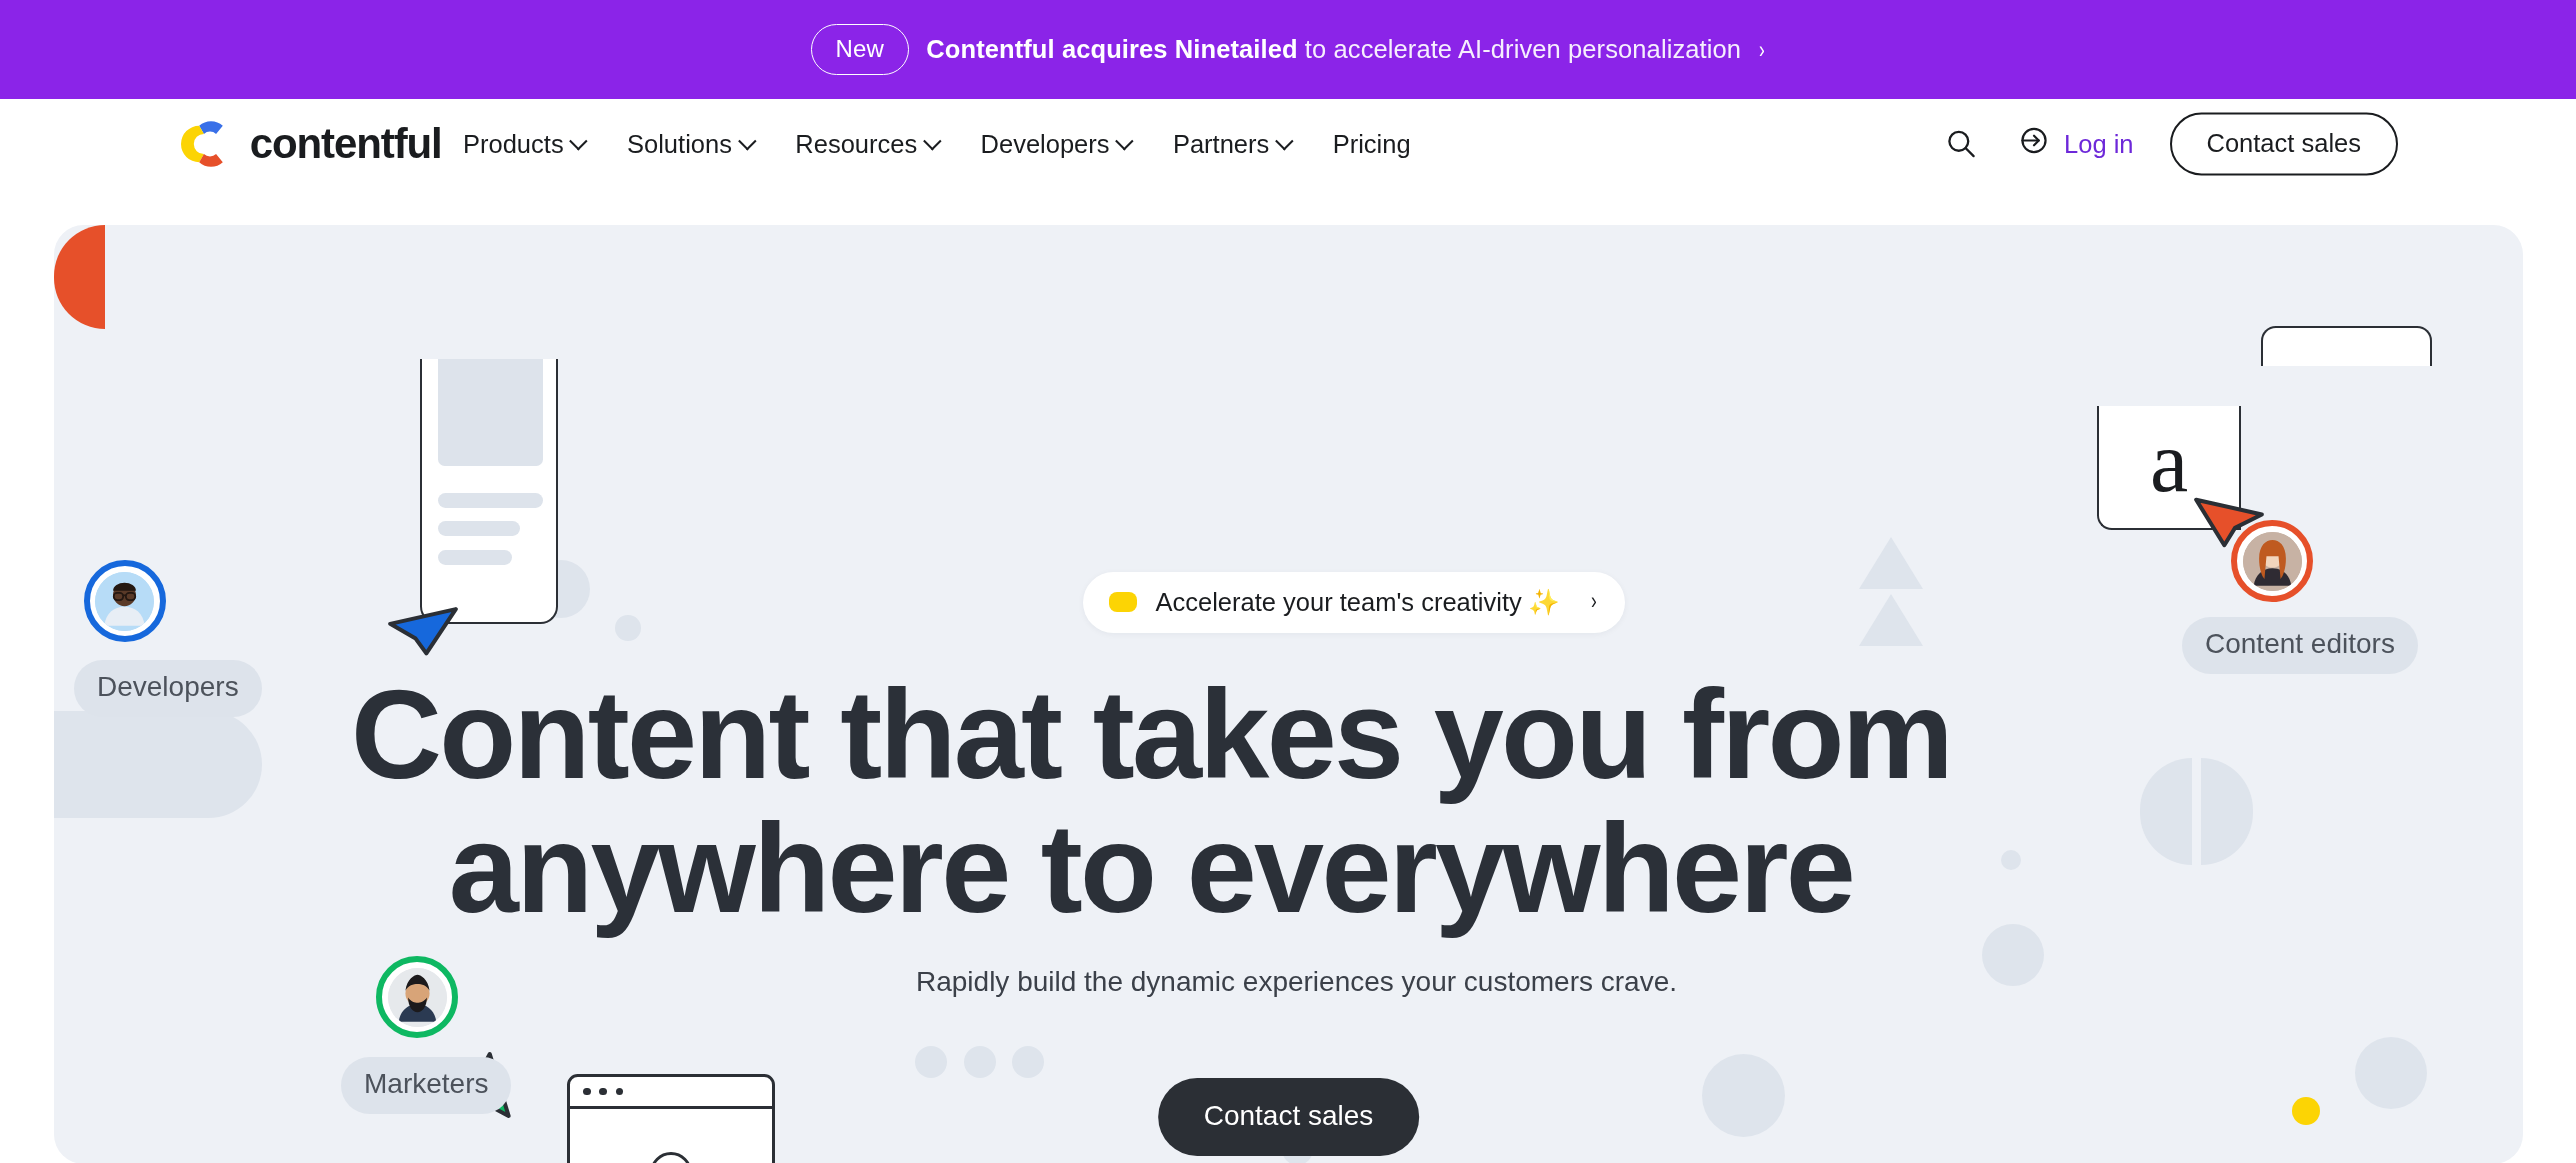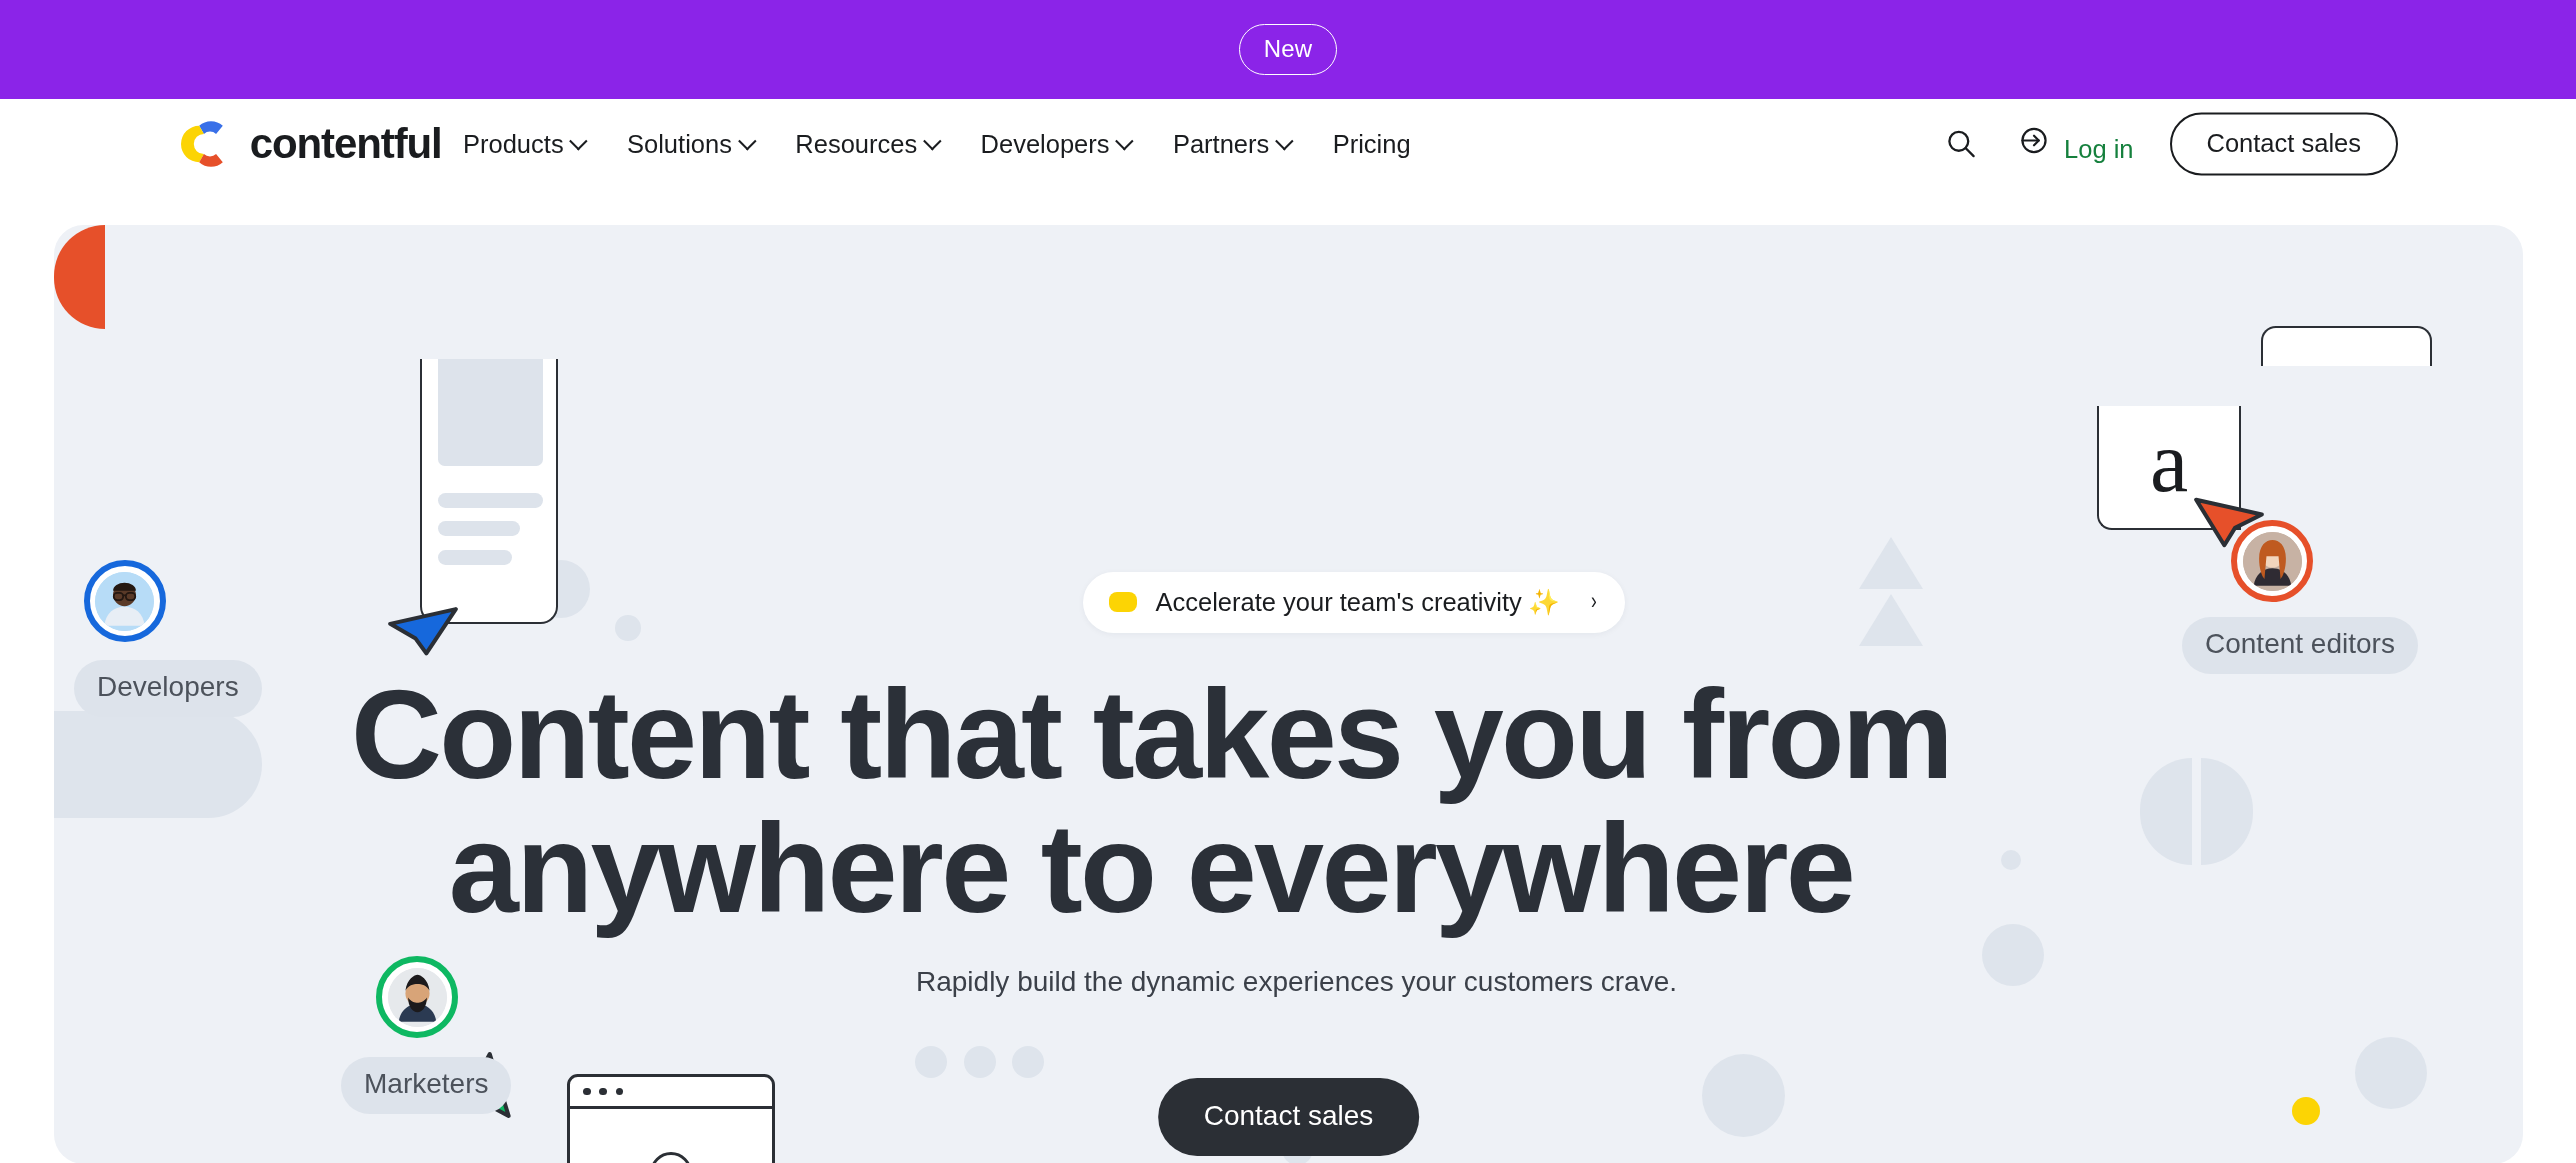--- a/index.html
+++ b/index.html
@@ -54,21 +54,21 @@
     display: flex; align-items: center; gap: 8.7px;
     font-size: 25.5px; color: #1a1c1f; white-space: nowrap; cursor: pointer;
   }
   .caret { display: inline-block; width: 12.7px; height: 12.7px;
            border-right: 2.3px solid #1a1c1f; border-bottom: 2.3px solid #1a1c1f;
            transform: rotate(45deg) translate(-2px,-2px); }
 
   .nav-right { position: absolute; right: 178px; top: 50%; transform: translateY(-50%);
                display: flex; align-items: center; gap: 36px; }
   .icon-btn { width: 38px; height: 38px; display: flex; align-items: center; justify-content: center; cursor: pointer; }
-  .login { display: flex; align-items: flex-end; gap: 13.4px; font-size: 25.5px; color: #15803d; cursor: pointer; }
+  .login { display: flex; align-items: center; gap: 13.4px; font-size: 25.5px; color: #6d28d9; cursor: pointer; }
   .btn-outline {
     border: 2px solid #1a1c1f; border-radius: 670px;
     font-size: 25.5px; color: #1a1c1f; background: transparent;
     padding: 14px 35px 16px; cursor: pointer; white-space: nowrap;
     font-family: inherit;
   }
 
   
   .hero {
     position: absolute; left: 54px; top: 225px;
@@ -165,20 +165,25 @@
 
   .rotated-sheet { position: absolute; left: 2207px; top: 101px; width: 171px; height: 40px;
                    background: #ffffff; border: 2.7px solid #2b2f35; border-radius: 14.8px 14.8px 0 0; border-bottom: none; }
 </style>
 </head>
 <body>
 
 <div class="banner">
   <div class="banner-inner">
     <span class="badge-new">New</span>
+    <span class="banner-text">
+      <span class="bold">Contentful acquires Ninetailed</span>
+      <span class="light">to accelerate AI-driven personalization</span>
+      <span class="banner-chevron">›</span>
+    </span>
   </div>
 </div>
 
 <nav class="nav">
 
   <div class="logo-wrap">
     <span class="logo-mark">
       <svg width="58" height="58" viewBox="0 0 86 86">
         <path d="M27 16 A26 26 0 0 1 62 16 L52 28 A13 13 0 0 0 34 28 Z" fill="#3970e8"></path>
         <path d="M27 16 L34 28 A13 13 0 0 0 34 58 L27 70 A26 26 0 0 1 27 16 Z" fill="#fcd404"></path>

